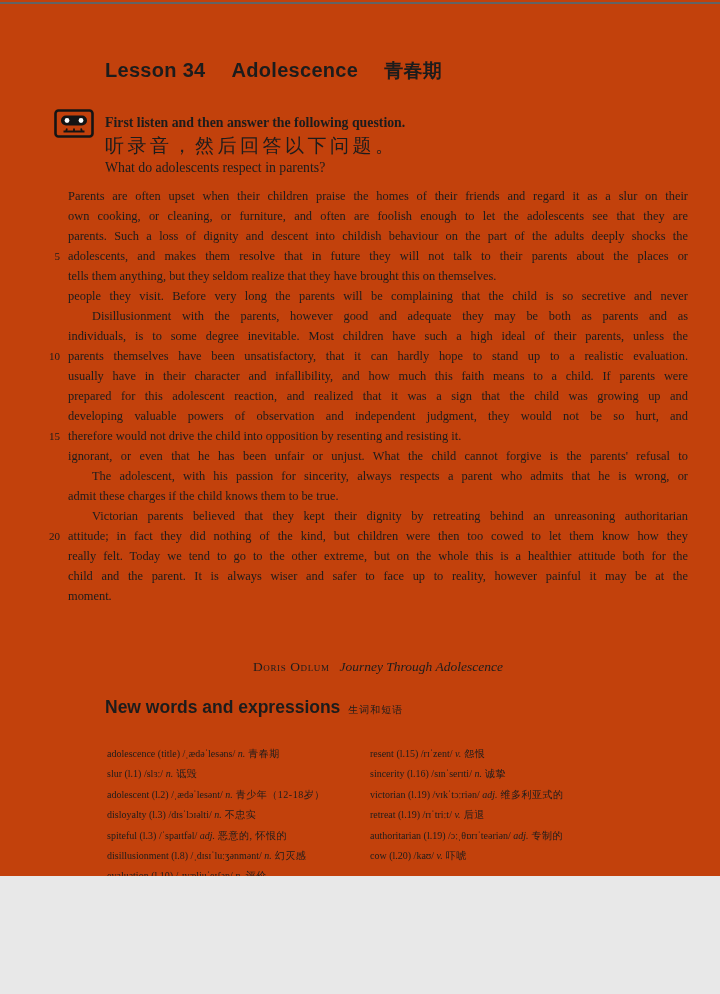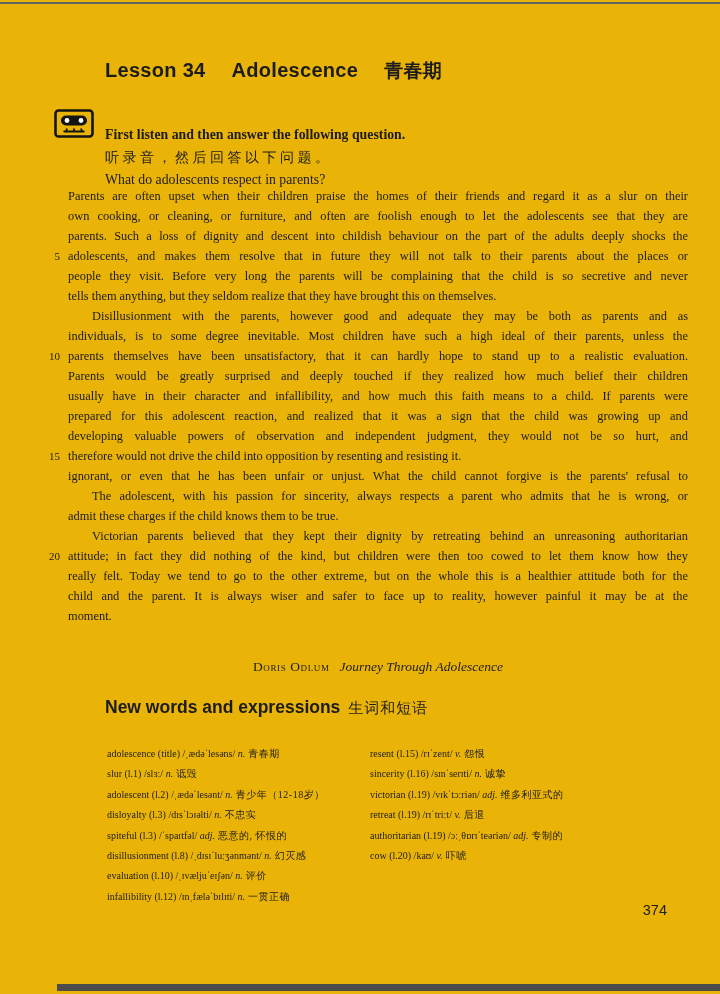--- a/index.html
+++ b/index.html
@@ -1,36 +1,36 @@
 <!DOCTYPE html>
 <html><head>
 <meta charset="utf-8">
 <style>
   html,body{margin:0;padding:0;background:#e8e8e8;}
   .page{
-    position:relative;width:720px;height:994px;margin:0 auto;
-    background:#eab308;color:#1c1c1c;overflow:hidden;
+    position:relative;width:720px;height:876px;margin:0 auto;
+    background:#c2410c;color:#1c1c1c;overflow:hidden;
     font-family:"Liberation Serif","DejaVu Serif",serif;
   }
   .scan-top-line{position:absolute;top:2px;left:0;width:720px;height:2px;background:#636363;}
   .scan-bottom-bar{position:absolute;top:984px;left:57px;width:663px;height:7px;background:#4c4c4c;}
 
   .lesson-title{
     position:absolute;left:105px;top:58px;
     font-family:"Liberation Sans","DejaVu Sans",sans-serif;
     font-weight:700;font-size:20px;letter-spacing:.3px;white-space:nowrap;
   }
   .lesson-title .part{margin-right:26px;}
   .lesson-title .part:last-child{margin-right:0;font-size:19px;}
 
   .cassette{position:absolute;left:54px;top:109px;width:40px;height:30px;}
 
-  .listening{position:absolute;left:105px;top:124px;width:570px;font-size:13.8px;line-height:22.5px;}
+  .listening{position:absolute;left:105px;top:112px;width:570px;font-size:13.8px;line-height:22.5px;}
   .listening .en{font-weight:700;}
-  .listening .cn{letter-spacing:3.5px;font-size:14px;}
+  .listening .cn{letter-spacing:3.5px;font-size:19px;}
 
   .passage{position:absolute;left:68px;top:186px;width:620px;font-size:12.4px;}
   .tline{
     position:relative;height:20px;line-height:20px;overflow:visible;
     text-align:justify;text-align-last:justify;white-space:nowrap;
   }
   .tline.last{text-align-last:left;}
   .tline.indent{text-indent:24px;}
   .lnum{
     position:absolute;left:-28px;top:0;width:20px;text-indent:0;
@@ -40,21 +40,21 @@
   .attribution{position:absolute;left:68px;top:659px;width:620px;text-align:center;font-size:13.5px;white-space:nowrap;}
   .attribution .author{font-variant:small-caps;letter-spacing:.6px;}
   .attribution .work{font-style:italic;margin-left:10px;}
 
   .nw-heading{
     position:absolute;left:105px;top:697px;white-space:nowrap;
     font-family:"Liberation Sans","DejaVu Sans",sans-serif;font-weight:700;font-size:17.5px;
   }
   .nw-heading .cn{
     font-family:"Liberation Serif","DejaVu Serif",serif;font-weight:400;
-    font-size:15px;margin-left:8px;letter-spacing:1px;
+    font-size:10px;margin-left:8px;letter-spacing:1px;
   }
 
   .vocab-col{position:absolute;top:744px;font-size:10px;line-height:20.4px;white-space:nowrap;}
   .vocab-col.left{left:107px;}
   .vocab-col.right{left:370px;}
   .vocab-line .pos{font-style:italic;}
   .vocab-line .cn{letter-spacing:.5px;}
 
   .page-number{
     position:absolute;right:53px;top:902px;
@@ -86,26 +86,25 @@
     <div class="en">First listen and then answer the following question.</div>
     <div class="cn">听录音，然后回答以下问题。</div>
     <div class="q">What do adolescents respect in parents?</div>
   </div>
 
   <div class="passage" id="passage">
       <div class="tline">Parents are often upset when their children praise the homes of their friends and regard it as a slur on their</div>
       <div class="tline">own cooking, or cleaning, or furniture, and often are foolish enough to let the adolescents see that they are</div>
       <div class="tline">parents. Such a loss of dignity and descent into childish behaviour on the part of the adults deeply shocks the</div>
       <div class="tline"><span class="lnum">5</span>adolescents, and makes them resolve that in future they will not talk to their parents about the places or</div>
+      <div class="tline last">tells them anything, but they seldom realize that they have brought this on themselves.</div>
       <div class="tline">people they visit. Before very long the parents will be complaining that the child is so secretive and never</div>
-      <div class="tline last">tells them anything, but they seldom realize that they have brought this on themselves.</div>
       <div class="tline indent">Disillusionment with the parents, however good and adequate they may be both as parents and as</div>
       <div class="tline">individuals, is to some degree inevitable. Most children have such a high ideal of their parents, unless the</div>
       <div class="tline"><span class="lnum">10</span>parents themselves have been unsatisfactory, that it can hardly hope to stand up to a realistic evaluation.</div>
-      <div class="tline">Parents would be greatly surprised and deeply touched if they realized how much belief their children</div>
       <div class="tline">usually have in their character and infallibility, and how much this faith means to a child. If parents were</div>
       <div class="tline">prepared for this adolescent reaction, and realized that it was a sign that the child was growing up and</div>
       <div class="tline">developing valuable powers of observation and independent judgment, they would not be so hurt, and</div>
       <div class="tline last"><span class="lnum">15</span>therefore would not drive the child into opposition by resenting and resisting it.</div>
       <div class="tline">ignorant, or even that he has been unfair or unjust. What the child cannot forgive is the parents' refusal to</div>
       <div class="tline indent">The adolescent, with his passion for sincerity, always respects a parent who admits that he is wrong, or</div>
       <div class="tline last">admit these charges if the child knows them to be true.</div>
       <div class="tline indent">Victorian parents believed that they kept their dignity by retreating behind an unreasoning authoritarian</div>
       <div class="tline"><span class="lnum">20</span>attitude; in fact they did nothing of the kind, but children were then too cowed to let them know how they</div>
       <div class="tline">really felt. Today we tend to go to the other extreme, but on the whole this is a healthier attitude both for the</div>

